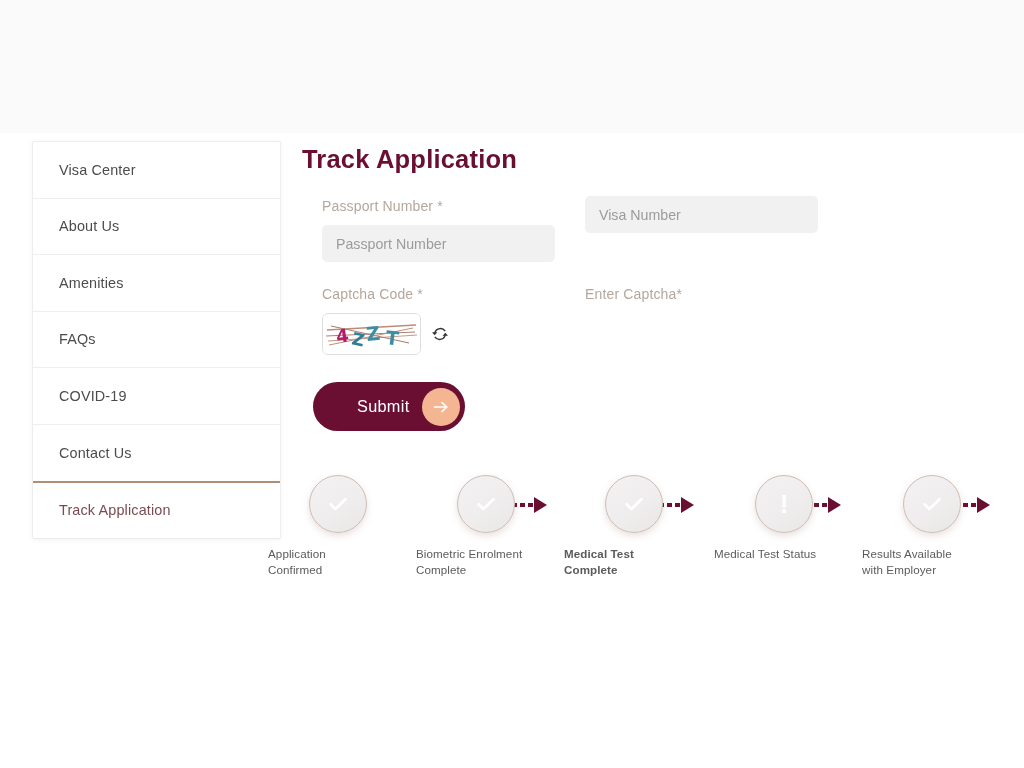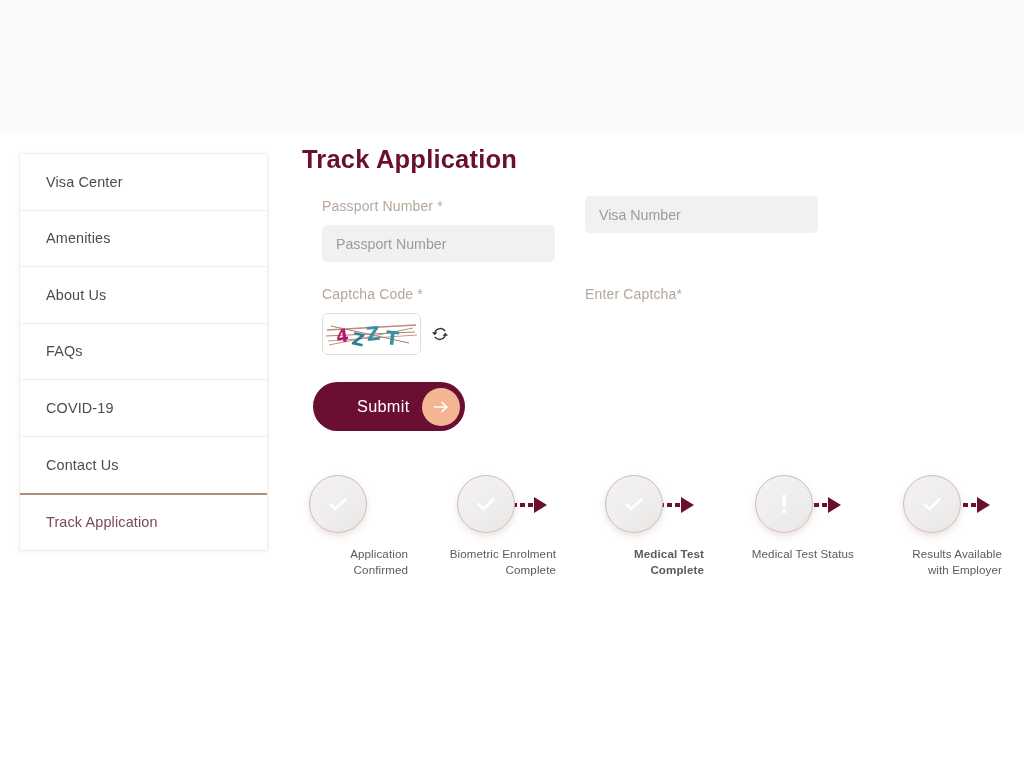--- a/index.html
+++ b/index.html
@@ -36,29 +36,28 @@
   .bottom-band {
     position: absolute;
     left: 0; top: 618px;
     width: 1024px; height: 150px;
     background: #ffffff;
   }
 
   
   .sidebar {
     position: absolute;
-    left: 19px;
+    left: 32px;
     top: 141px;
     width: 249px;
     background: #ffffff;
     border: 1px solid #ededed;
     border-radius: 2px;
     box-shadow: 0 1px 5px rgba(0,0,0,0.055);
     box-sizing: border-box;
-    margin-top: 12px;
   }
   .nav-item {
     position: relative;
     height: 56.6px;
     display: flex;
     align-items: center;
     padding-left: 26px;
     border-bottom: 1px solid #eeeeee;
     box-sizing: border-box;
     cursor: pointer;
@@ -206,21 +205,21 @@
     position: absolute;
     left: 296px;
     top: 475px;
     width: 706px;
     height: 115px;
   }
   .step {
     position: absolute;
     top: 0;
     width: 140px;
-    text-align: right;
+    text-align: left;
   }
   .step-circle {
     width: 58px;
     height: 58px;
     border-radius: 50%;
     margin: 0 auto;
     background: linear-gradient(145deg, #f3f1f1 0%, #efeded 55%, #eae7e6 100%);
     border: 1.6px solid #cbbdb4;
     box-shadow: 0 3px 7px rgba(160,120,110,0.22);
     display: flex;
@@ -278,24 +277,24 @@
 
   <div class="top-band"></div>
   <div class="content-band"></div>
   <div class="bottom-band"></div>
 
   <nav class="sidebar">
     <div class="nav-item">
       <span class="nav-label">Visa Center</span>
     </div>
     <div class="nav-item">
+      <span class="nav-label">About Us</span>
+    </div>
+    <div class="nav-item">
       <span class="nav-label">Amenities</span>
-    </div>
-    <div class="nav-item">
-      <span class="nav-label">About Us</span>
     </div>
     <div class="nav-item">
       <span class="nav-label">FAQs</span>
     </div>
     <div class="nav-item">
       <span class="nav-label">COVID-19</span>
     </div>
     <div class="nav-item">
       <span class="nav-label">Contact Us</span>
     </div>

